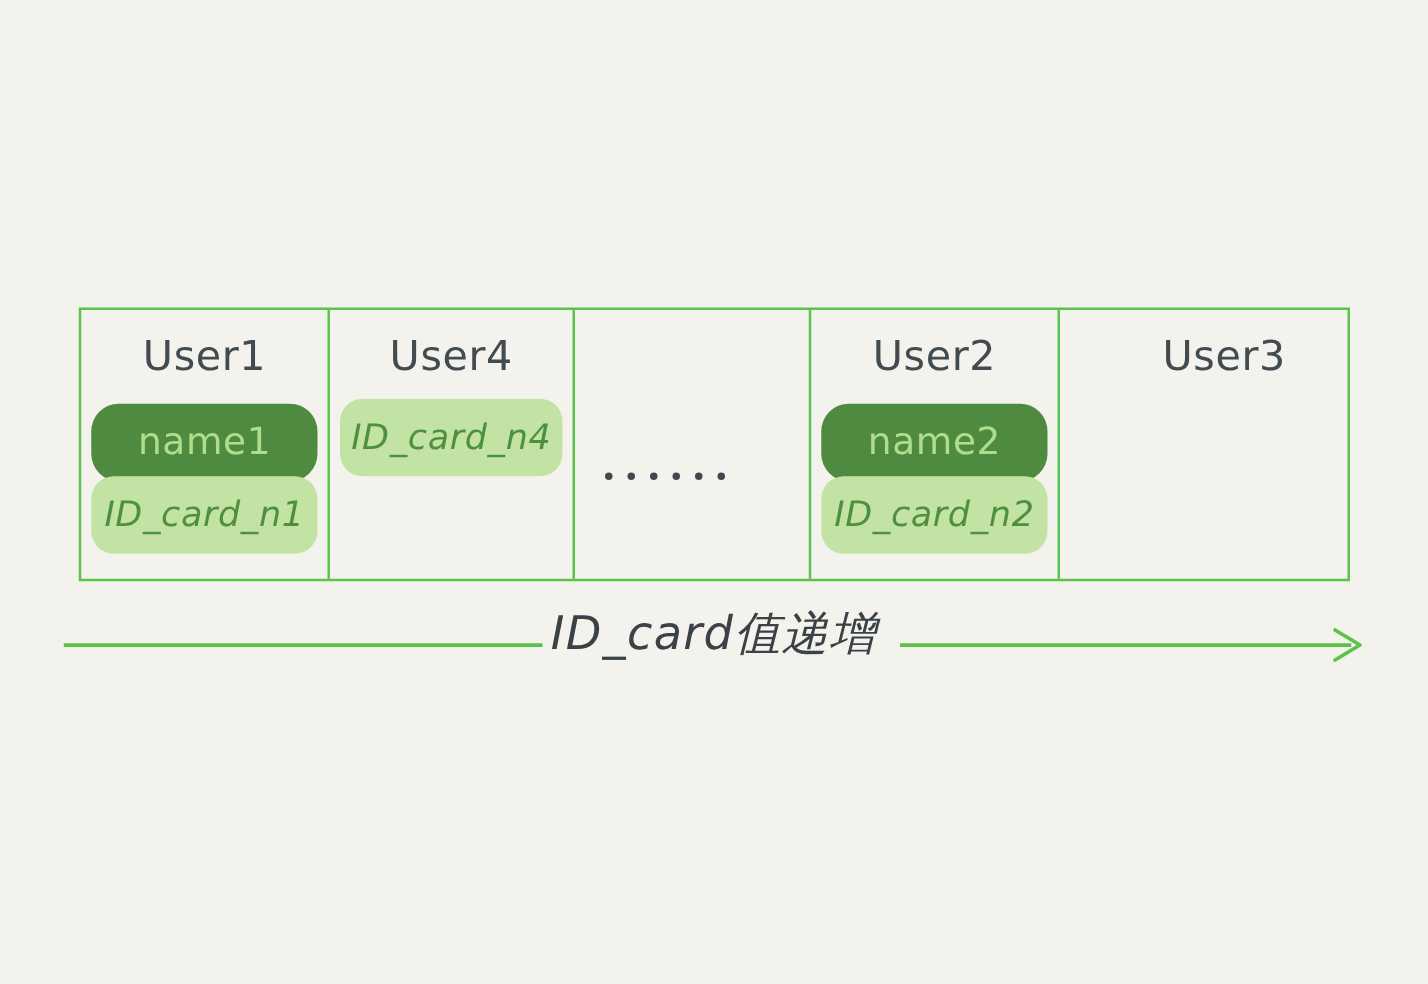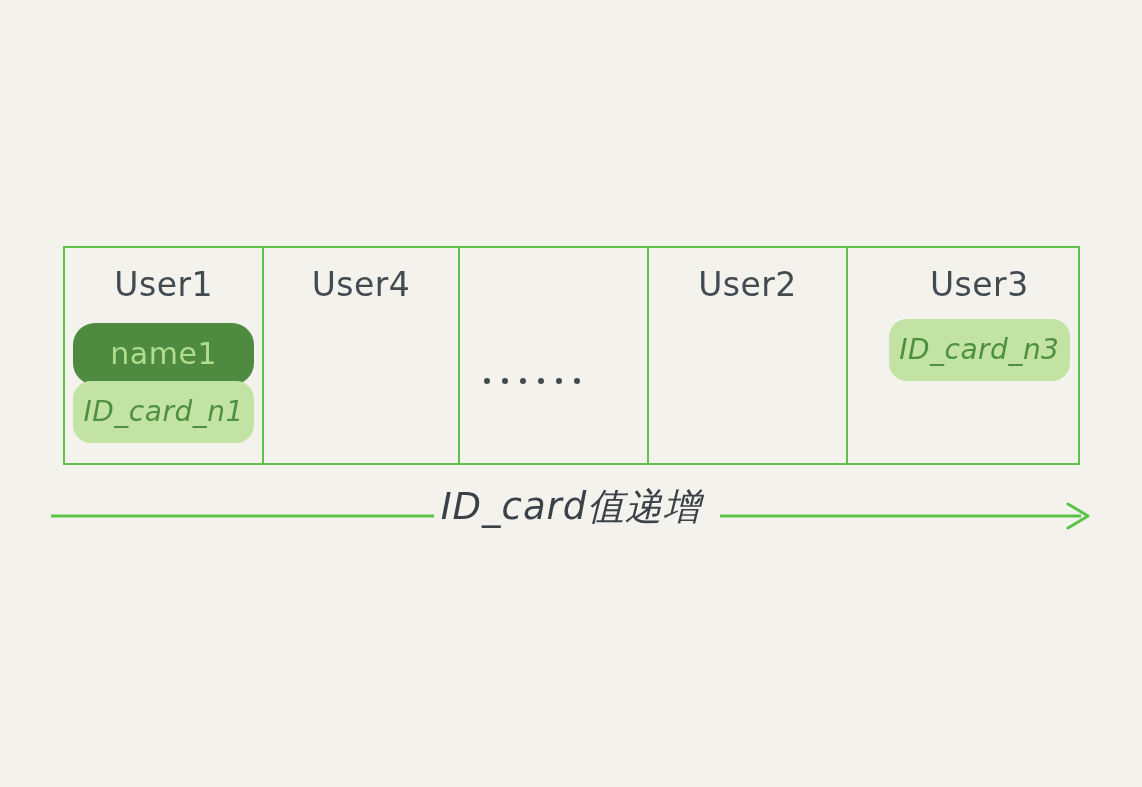--- a/index.html
+++ b/index.html
@@ -157,44 +157,48 @@
       <div class="user-title">User1</div>
       <div class="badges">
         <div class="badge badge-name">name1</div>
         <div class="badge badge-id">ID_card_n1</div>
       </div>
     </div>
 
     <div class="cell cell-w2">
       <div class="user-title">User4</div>
       <div class="badges">
+        <div class="badge badge-id">ID_card_n4</div>
       </div>
     </div>
 
     <div class="cell cell-w3">
       <div class="ellipsis-wrap">
         <div class="ellipsis-inner">
           <span class="ell-dot"></span>
           <span class="ell-dot"></span>
           <span class="ell-dot"></span>
           <span class="ell-dot"></span>
           <span class="ell-dot"></span>
           <span class="ell-dot"></span>
         </div>
       </div>
     </div>
 
     <div class="cell cell-w4">
       <div class="user-title">User2</div>
+      <div class="badges">
+        <div class="badge badge-name">name2</div>
+        <div class="badge badge-id">ID_card_n2</div>
+      </div>
     </div>
 
     <div class="cell cell-w5">
       <div class="user-title">User3</div>
       <div class="badges">
-        <div class="badge badge-id">ID_card_n3</div>
       </div>
     </div>
 
   </div>
 
   <svg class="arrow-layer" viewBox="0 0 1142 787" width="1142" height="787">
     <line x1="51" y1="516" x2="434" y2="516" stroke="#5cc24a" stroke-width="3"></line>
     <line x1="720" y1="516" x2="1081" y2="516" stroke="#5cc24a" stroke-width="3"></line>
     <polyline points="1068,504 1088,516 1068,528" fill="none" stroke="#5cc24a" stroke-width="3" stroke-linecap="round" stroke-linejoin="round"></polyline>
   </svg>

